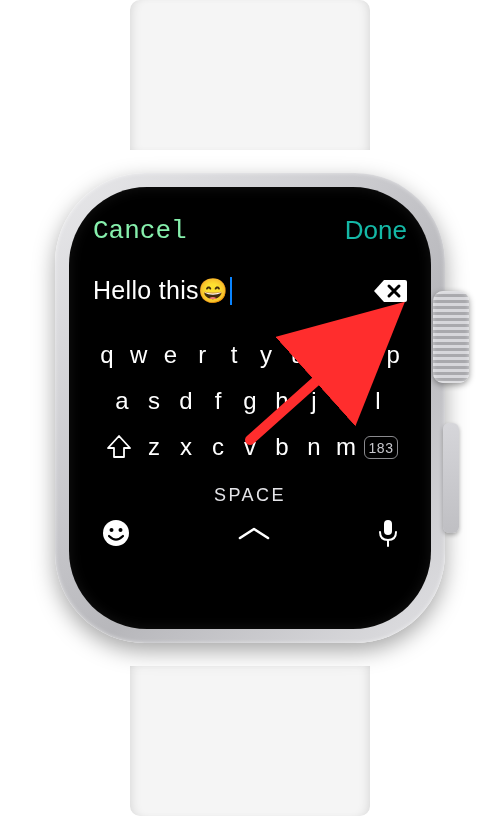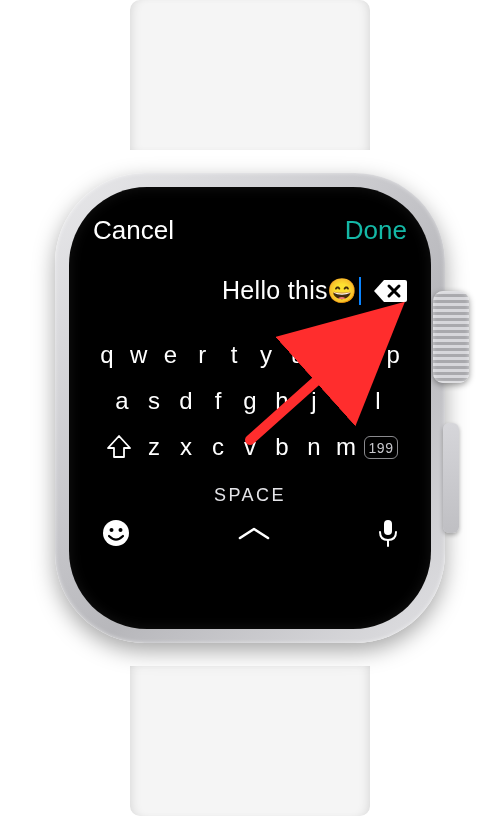--- a/index.html
+++ b/index.html
@@ -110,28 +110,28 @@
   }
 
   .topbar {
     display: flex;
     justify-content: space-between;
     align-items: center;
     font-size: 26px;
     font-weight: 400;
     margin-top: 4px;
   }
-  .topbar .cancel { color: #ffffff; }
+  .topbar .cancel { color: #86efac; font-family: Liberation Mono, monospace; }
   .topbar .done   { color: #14b8a6; font-weight: 500; }
 
   .input-row {
     margin-top: 30px;
     display: flex;
     align-items: center;
-    justify-content: flex-end;
+    justify-content: space-between;
     gap: 12px;
   }
   .composed-text {
     font-size: 25px;
     font-weight: 300;
     letter-spacing: .3px;
     white-space: nowrap;
     display: flex;
     align-items: center;
   }
@@ -278,21 +278,21 @@
               </svg>
             </span>
             <span class="key">z</span>
             <span class="key">x</span>
             <span class="key">c</span>
             <span class="key">v</span>
             <span class="key">b</span>
             <span class="key">n</span>
             <span class="key">m</span>
             <span class="key-special">
-              <span class="num-key">199</span>
+              <span class="num-key">183</span>
             </span>
           </div>
 
           <div class="space-row">SPACE</div>
 
           <div class="bottom-row">
             <span>
               <svg width="30" height="30" viewBox="0 0 30 30">
                 <circle cx="15" cy="15" r="13" fill="#fff"></circle>
                 <circle cx="10.5" cy="12" r="2" fill="#000"></circle>

